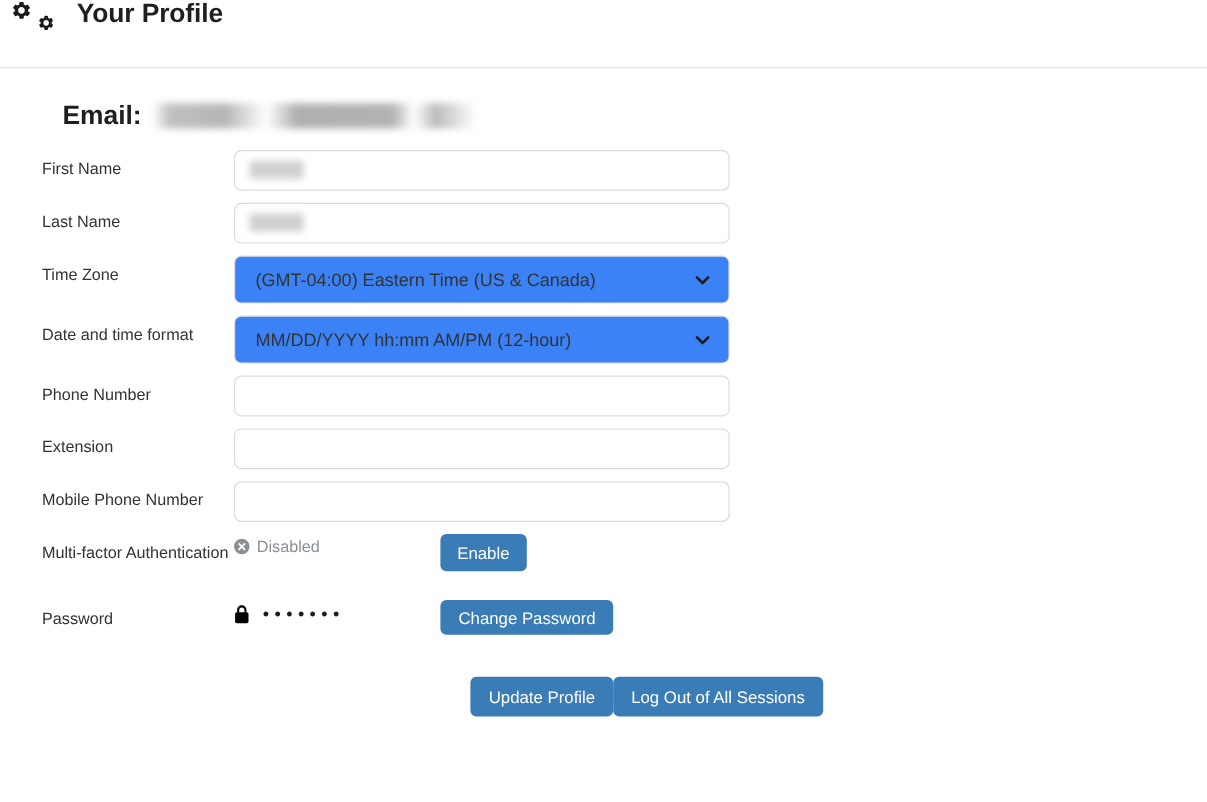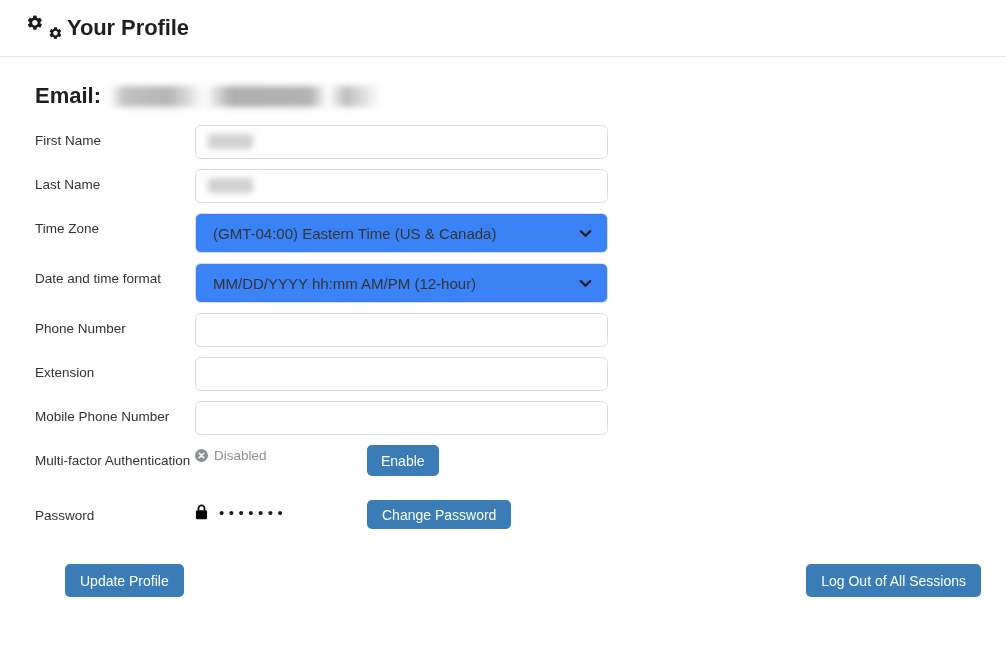--- a/index.html
+++ b/index.html
@@ -11,22 +11,22 @@
     font-family: "Liberation Sans", sans-serif;
     color: #333333;
     overflow: hidden;
   }
 
   
   .page-header {
     height: 57px;
     border-bottom: 1px solid #e2e3e5;
     display: flex;
-    align-items: center;
-    padding-left: 27px;
+    padding-left: 10px;
+    gap: 14px;
   }
   .cogs-icon {
     width: 34px;
     height: 28px;
     flex: 0 0 auto;
     display: block;
     color: #1b1b1b;
   }
   .page-title {
     font-size: 22px;
@@ -36,21 +36,21 @@
     margin-left: 6px;
     line-height: 1;
   }
 
   
   .content { padding: 22px 0 0 0; }
 
   .email-row {
     display: flex;
     align-items: center;
-    padding-left: 35px;
+    padding-left: 52px;
     height: 34px;
     margin-bottom: 12px;
   }
   .email-label {
     font-size: 22px;
     font-weight: bold;
     color: #1f1f1f;
     line-height: 1;
   }
   .redacted {
@@ -200,24 +200,24 @@
     align-items: center;
     justify-content: center;
     white-space: nowrap;
   }
   .btn-enable { height: 31px; }
   .btn-change-password { height: 29px; padding: 0 15px; }
 
   .footer {
     position: relative;
     margin-top: 35px;
-    padding: 0 25px 0 65px;
-    display: flex;
-    align-items: center;
-    justify-content: space-between;
+    padding: 0 25px 0 97px;
+    display: flex;
+    align-items: center;
+    justify-content: center;
   }
   .btn-footer {
     height: 33px;
     font-size: 14px;
     padding: 0 15px;
     border-radius: 5px;
   }
 </style>
 </head>
 <body>

